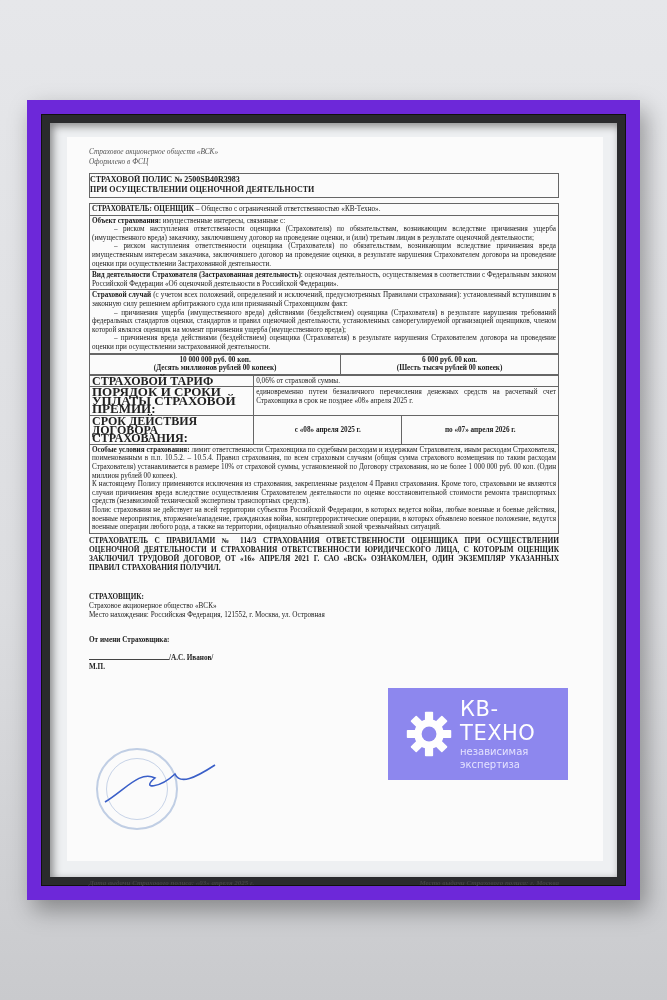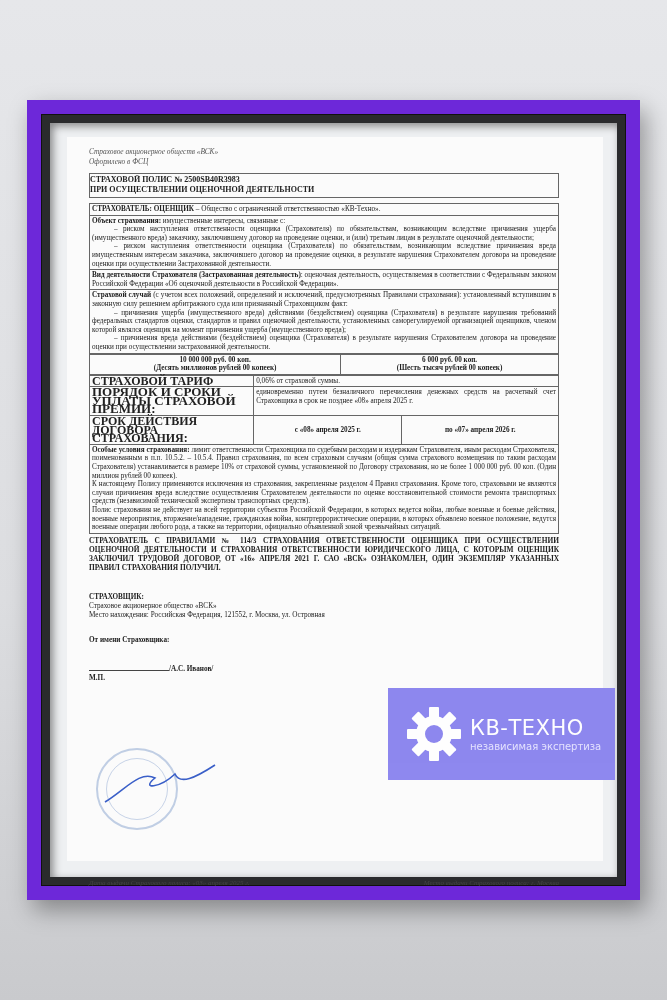--- a/index.html
+++ b/index.html
@@ -14,22 +14,22 @@
   table{border-collapse:collapse;width:100%;}
   td{border:1px solid #666;vertical-align:top;padding:1px 2px;}
   .bl{font-weight:bold;}
   .j{text-align:justify;}
   .c{text-align:center;}
   .ind{text-indent:22px;}
   .caps{font-weight:bold;font-size:7.4px;line-height:9.2px;text-align:justify;margin-top:2px;}
   .sign{margin-top:20px;font-size:7.2px;line-height:9px;}
   .stamp{position:absolute;left:38px;top:636px;width:78px;height:78px;border-radius:50%;border:2px solid rgba(120,150,200,.45);}
   .stamp::after{content:"";position:absolute;left:8px;top:8px;right:8px;bottom:8px;border-radius:50%;border:1px solid rgba(120,150,200,.4);}
-  .footer{position:absolute;top:732px;left:0;width:470px;font-style:italic;font-size:7px;color:#444;display:flex;justify-content:space-between;}
-  .logo{position:absolute;left:388px;top:688px;width:227px;height:92px;background:#8a84ee;opacity:.97;display:flex;align-items:center;font-family:"DejaVu Sans",sans-serif;color:#fff;}
+  .footer{position:absolute;top:732px;left:0;width:470px;font-style:italic;font-size:7px;color:#444;display:flex;justify-content:space-between;font-weight:bold;}
+  .logo{position:absolute;left:388px;top:688px;width:180px;height:92px;background:#8a84ee;opacity:.97;display:flex;align-items:center;font-family:"DejaVu Sans",sans-serif;color:#fff;}
   .logo svg{margin-left:18px;}
   .logo-text{margin-left:8px;}
   .logo-title{font-size:21px;letter-spacing:.5px;line-height:24px;}
   .logo-sub{font-size:10px;color:#e4e2ff;line-height:13px;}
 </style>
 </head>
 <body>
 
 <div class="frame">
   <div class="frame-inner">
@@ -115,21 +115,21 @@
           </tbody>
             </table>
 
           <div class="caps">СТРАХОВАТЕЛЬ С ПРАВИЛАМИ № 114/3 СТРАХОВАНИЯ ОТВЕТСТВЕННОСТИ ОЦЕНЩИКА ПРИ ОСУЩЕСТВЛЕНИИ ОЦЕНОЧНОЙ ДЕЯТЕЛЬНОСТИ И СТРАХОВАНИЯ ОТВЕТСТВЕННОСТИ ЮРИДИЧЕСКОГО ЛИЦА, С КОТОРЫМ ОЦЕНЩИК ЗАКЛЮЧИЛ ТРУДОВОЙ ДОГОВОР, ОТ «16» АПРЕЛЯ 2021 Г. САО «ВСК» ОЗНАКОМЛЕН, ОДИН ЭКЗЕМПЛЯР УКАЗАННЫХ ПРАВИЛ СТРАХОВАНИЯ ПОЛУЧИЛ.</div>
 
           <div class="sign">
             <div class="bl">СТРАХОВЩИК:</div>
             <div>Страховое акционерное общество «ВСК»</div>
             <div>Место нахождения: Российская Федерация, 121552, г. Москва, ул. Островная</div>
             <div class="bl" style="margin-top:16px">От имени Страховщика:</div>
-            <div style="margin-top:20px">
+            <div style="margin-top:9px">
               <span style="display:inline-block;width:80px;border-bottom:1px solid #444"></span><span class="bl">/А.С. Иванов/</span>
             </div>
             <div class="bl">М.П.</div>
           </div>
 
           <div class="footer">
             <span>Дата выдачи Страхового полиса: «03» апреля 2025 г.</span>
             <span>Место выдачи Страхового полиса: г. Москва</span>
           </div>
         </div>

